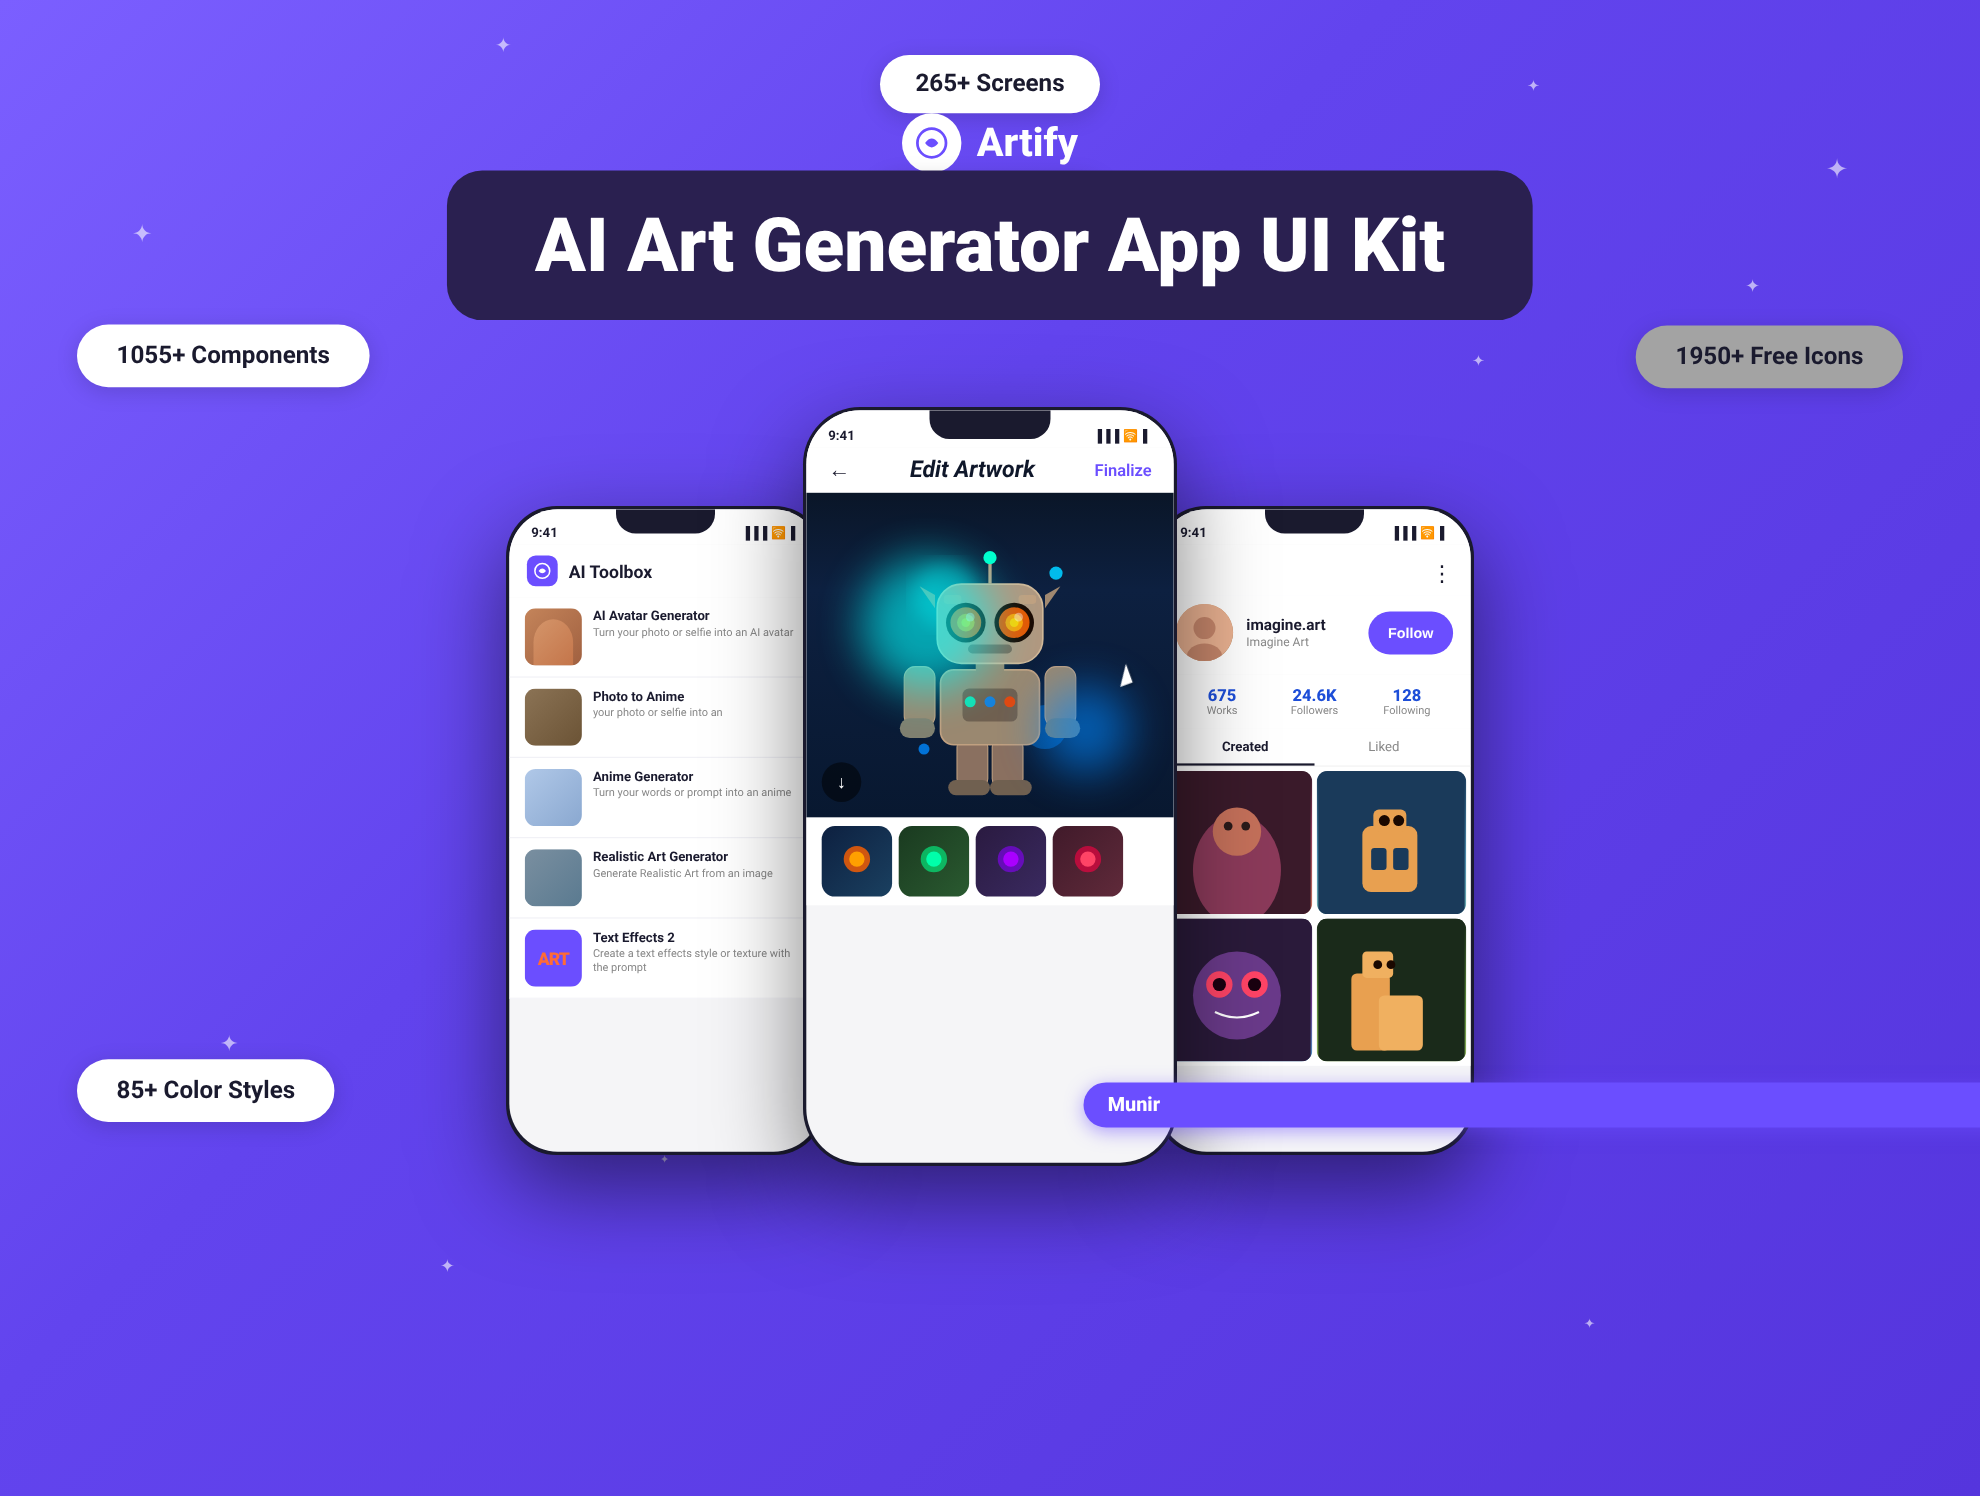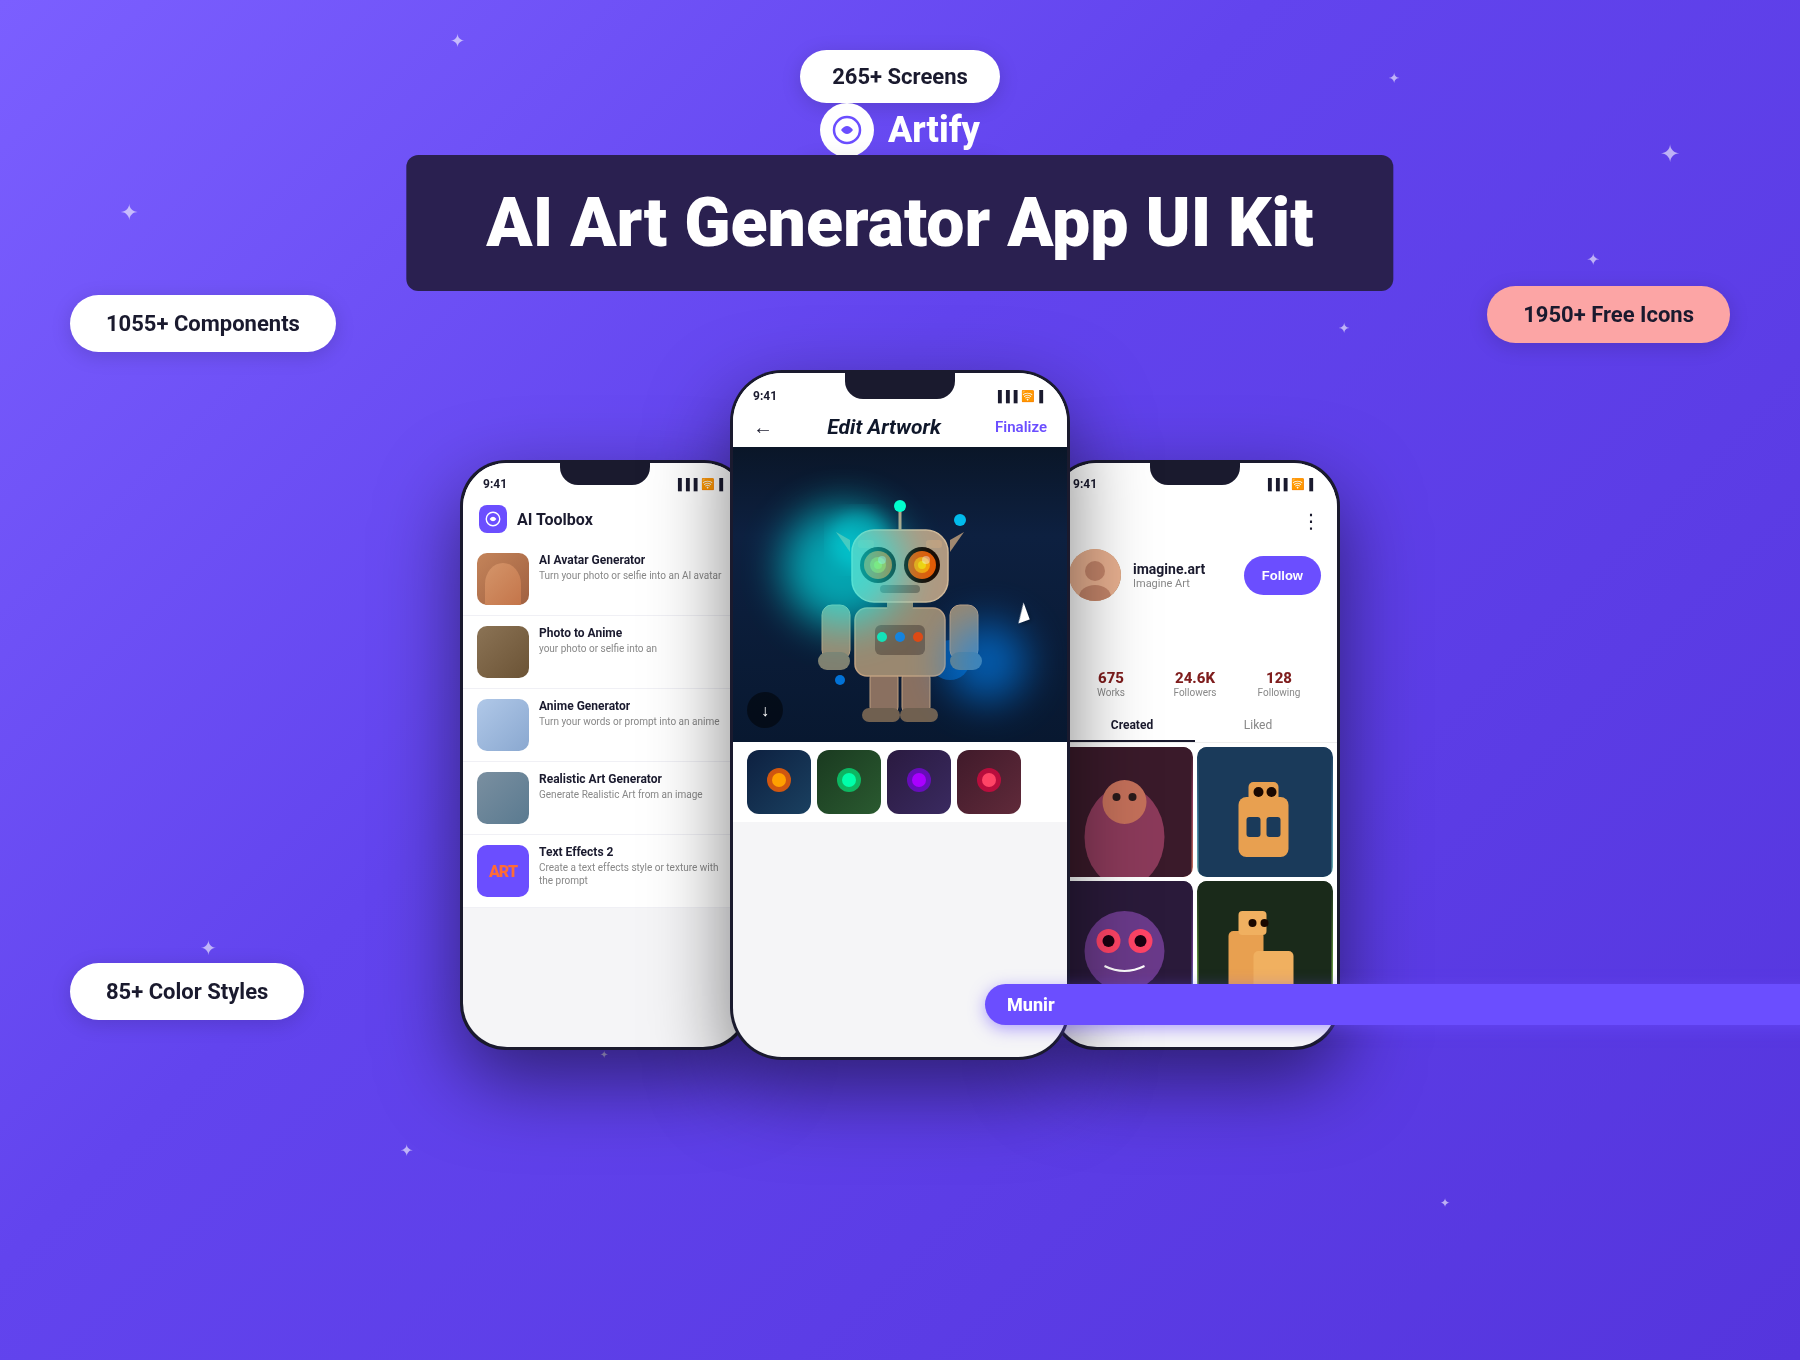--- a/index.html
+++ b/index.html
@@ -77,21 +77,21 @@
       color: white;
     }
 
     
     .main-title-container {
       position: absolute;
       top: 155px;
       left: 50%;
       transform: translateX(-50%);
       background: #2a2050;
-      border-radius: 12px;
+      border-radius: 32px;
       padding: 28px 80px;
       white-space: nowrap;
     }
 
     .main-title {
       font-size: 68px;
       font-weight: 900;
       color: white;
       text-align: center;
     }
@@ -105,23 +105,23 @@
       border-radius: 50px;
       padding: 16px 36px;
       font-size: 22px;
       font-weight: 700;
       color: #1a1a2e;
       box-shadow: 0 4px 20px rgba(0,0,0,0.15);
     }
 
     .side-badge-right {
       position: absolute;
-      top: 286px;
+      top: 296px;
       right: 70px;
-      background: #fca5a5;
+      background: #a3a3a3;
       border-radius: 50px;
       padding: 16px 36px;
       font-size: 22px;
       font-weight: 700;
       color: #1a1a2e;
       box-shadow: 0 4px 20px rgba(0,0,0,0.15);
     }
 
     .side-badge-left-bottom {
       position: absolute;
@@ -486,22 +486,21 @@
     }
 
     .stat-item {
       flex: 1;
       text-align: center;
     }
 
     .stat-number {
       font-size: 15px;
       font-weight: 800;
-      color: #7f1d1d;
-      margin-top: 46px;
+      color: #1d4ed8;
     }
 
     .stat-label {
       font-size: 10px;
       color: #888;
     }
 
     .profile-tabs {
       background: white;
       display: flex;

